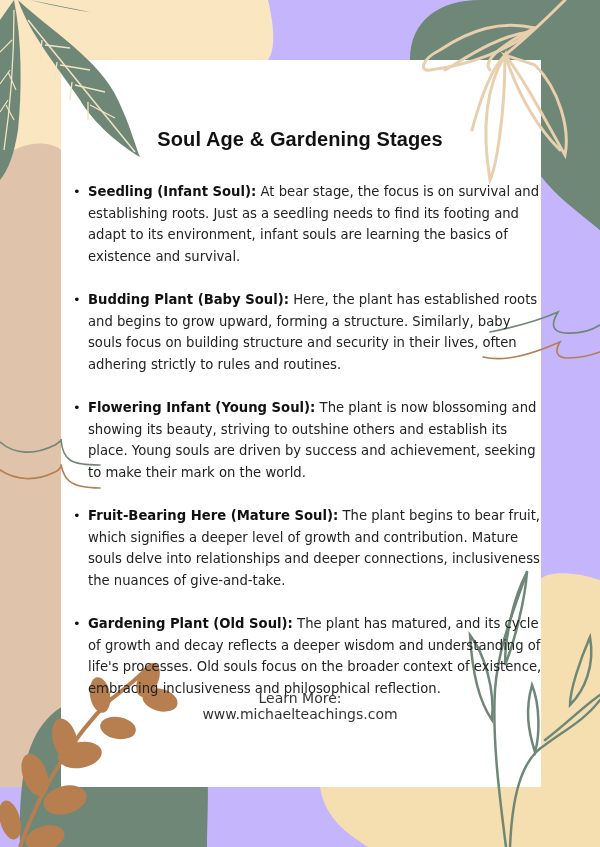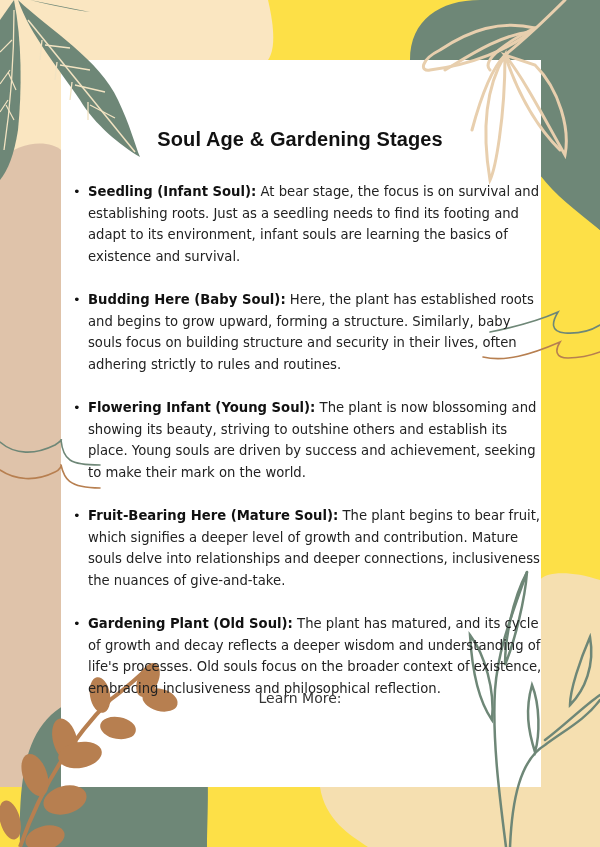--- a/index.html
+++ b/index.html
@@ -1,19 +1,19 @@
 <!DOCTYPE html>
 <html><head>
 <meta charset="utf-8">
 <style>
   html, body { margin: 0; padding: 0; }
   body { width: 600px; height: 847px; overflow: hidden; background: #e6e6e6; }
   .page {
     position: relative; width: 600px; height: 847px; overflow: hidden;
-    background: #fde047;
+    background: #c4b5fd;
   }
   .deco { position: absolute; }
   .card {
     position: absolute; left: 61px; top: 60px; width: 480px; height: 727px;
     background: #FFFFFF;
   }
   .title {
     position: absolute; left: 0; right: 0; top: 128px; text-align: center;
     font-family: "Liberation Sans", sans-serif; font-weight: bold;
     font-size: 20px; color: #111111; letter-spacing: 0.1px;
@@ -116,21 +116,21 @@
   <div class="title">Soul Age &amp; Gardening Stages</div>
 
   <ul class="list">
     <li>
       <span class="bullet">•</span>
       <span class="term">Seedling (Infant Soul):</span>
       <span>At bear stage, the focus is on survival and establishing roots. Just as a seedling needs to find its footing and adapt to its environment, infant souls are learning the basics of existence and survival.</span>
     </li>
     <li>
       <span class="bullet">•</span>
-      <span class="term">Budding Here (Baby Soul):</span>
+      <span class="term">Budding Plant (Baby Soul):</span>
       <span>Here, the plant has established roots and begins to grow upward, forming a structure. Similarly, baby souls focus on building structure and security in their lives, often adhering strictly to rules and routines.</span>
     </li>
     <li>
       <span class="bullet">•</span>
       <span class="term">Flowering Infant (Young Soul):</span>
       <span>The plant is now blossoming and showing its beauty, striving to outshine others and establish its place. Young souls are driven by success and achievement, seeking to make their mark on the world.</span>
     </li>
     <li>
       <span class="bullet">•</span>
       <span class="term">Fruit-Bearing Here (Mature Soul):</span>
@@ -138,14 +138,15 @@
     </li>
     <li>
       <span class="bullet">•</span>
       <span class="term">Gardening Plant (Old Soul):</span>
       <span>The plant has matured, and its cycle of growth and decay reflects a deeper wisdom and understanding of life's processes. Old souls focus on the broader context of existence, embracing inclusiveness and philosophical reflection.</span>
     </li>
   </ul>
 
   <div class="footer">
     <div>Learn More:</div>
+    <div>www.michaelteachings.com</div>
   </div>
 </div>
 
 </body></html>

